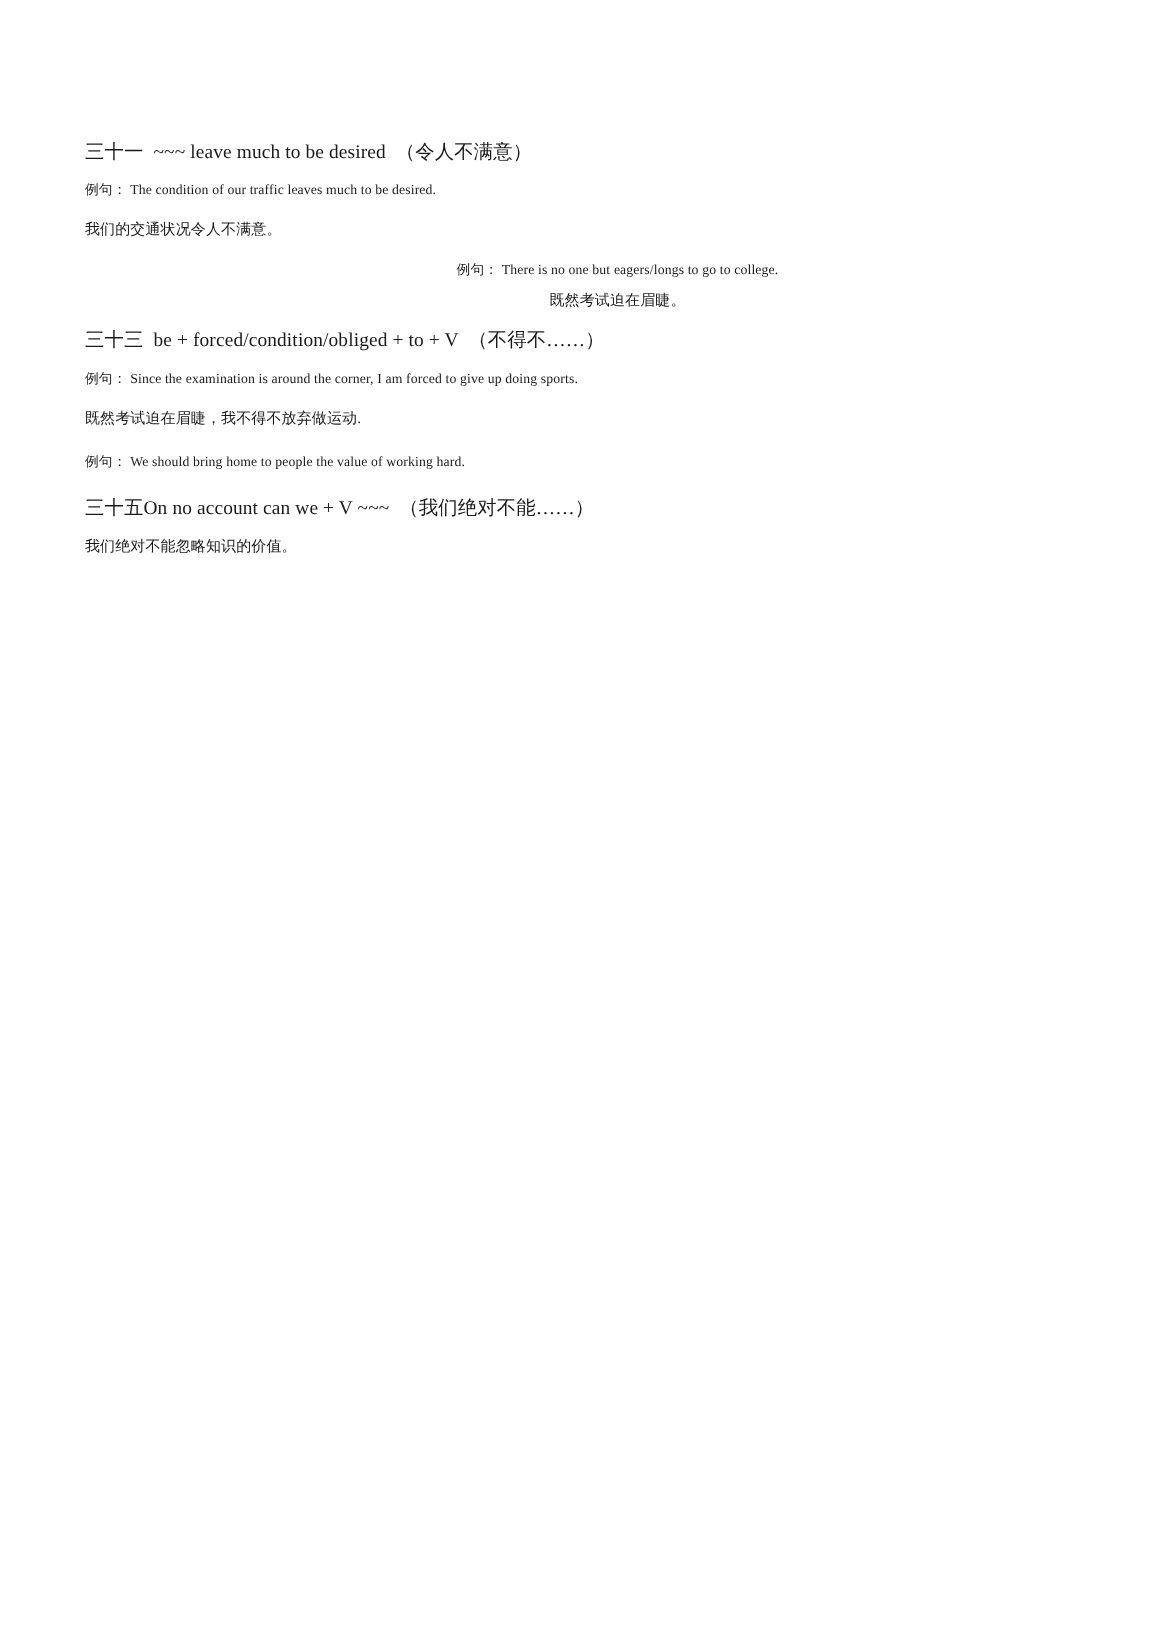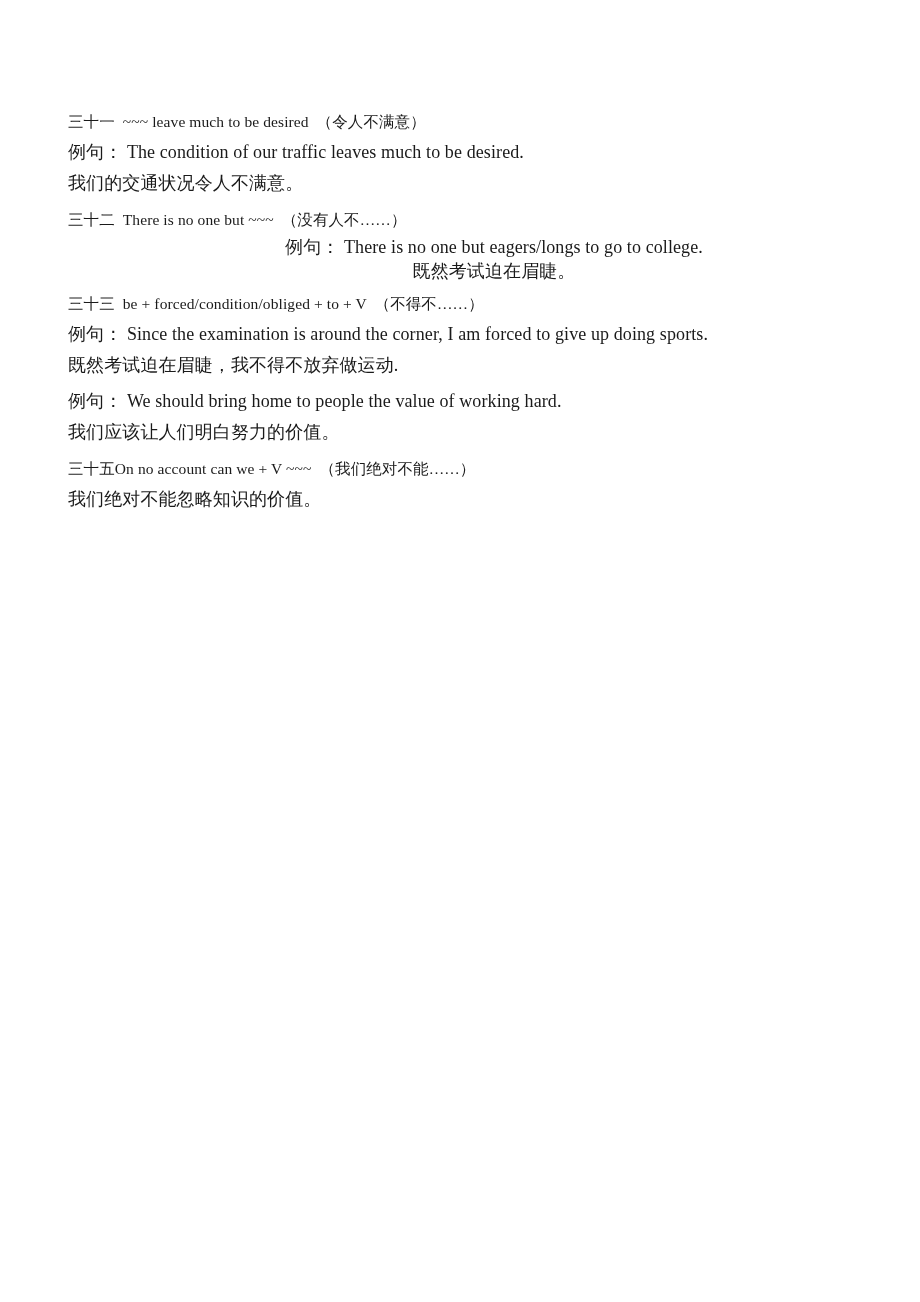--- a/index.html
+++ b/index.html
@@ -22,30 +22,30 @@
     background: #ffffff;
     box-sizing: border-box;
     padding: 106px 0 0 68px;
   }
 
   .entry {
     margin: 0 0 5px 0;
   }
 
   .line {
-    font-size: 18px;
+    font-size: 11px;
     line-height: 31px;
     white-space: pre;
     color: #1a1a1a;
     letter-spacing: 0.1px;
   }
 
   
   .line.cn {
-    font-size: 18px;
+    font-size: 12px;
   }
 
   
   .line.tight {
     line-height: 24px;
     text-align: center;
   }
 
   .line.head {
     font-size: 15.5px;
@@ -56,34 +56,32 @@
 
 <div id="page">
 
   <div class="entry">
     <div class="line head cn">三十一  ~~~ leave much to be desired  （令人不满意）</div>
     <div class="line">例句： The condition of our traffic leaves much to be desired.</div>
     <div class="line cn">我们的交通状况令人不满意。</div>
   </div>
 
   <div class="entry">
-    <div class="line head cn">三十二  There is no one but ~~~  （没有人不……）</div>
     <div class="line tight">例句： There is no one but eagers/longs to go to college.</div>
     <div class="line cn tight">既然考试迫在眉睫。</div>
   </div>
 
   <div class="entry">
     <div class="line head cn">三十三  be + forced/condition/obliged + to + V  （不得不……）</div>
     <div class="line">例句： Since the examination is around the corner, I am forced to give up doing sports.</div>
     <div class="line cn">既然考试迫在眉睫，我不得不放弃做运动.</div>
   </div>
 
   <div class="entry">
     <div class="line">例句： We should bring home to people the value of working hard.</div>
-    <div class="line cn">我们应该让人们明白努力的价值。</div>
   </div>
 
   <div class="entry">
     <div class="line head cn">三十五On no account can we + V ~~~  （我们绝对不能……）</div>
     <div class="line cn">我们绝对不能忽略知识的价值。</div>
   </div>
 
 </div>
 
 </body></html>

